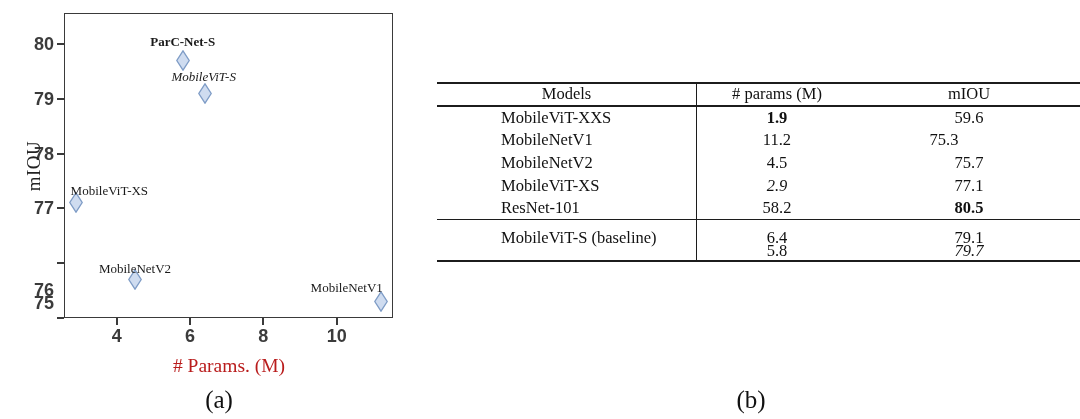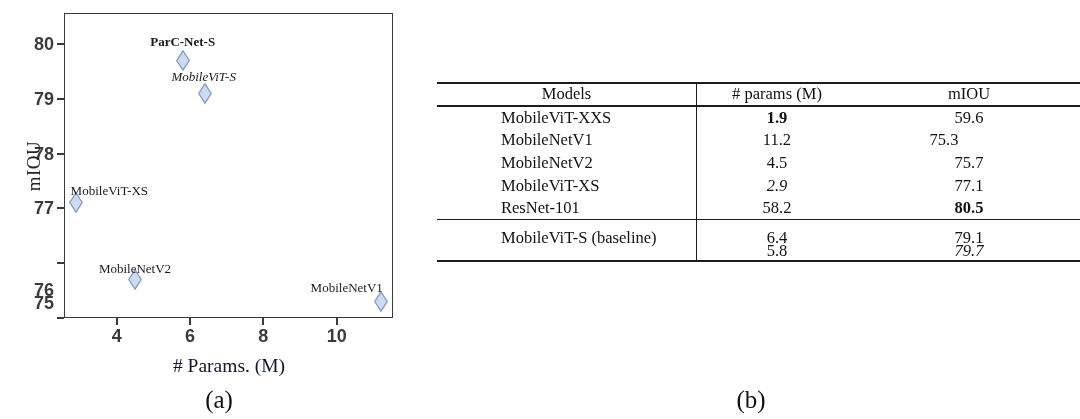--- a/index.html
+++ b/index.html
@@ -16,21 +16,21 @@
   .xtick-label{position:absolute;width:44px;text-align:center;
     font-family:"Liberation Sans", sans-serif;font-size:18px;font-weight:600;color:#3b3b3b;line-height:20px;}
   .ytick-mark{position:absolute;width:7px;height:2px;background:#3a3a3a;}
   .xtick-mark{position:absolute;width:2px;height:7px;background:#3a3a3a;}
   .marker{position:absolute;width:14px;height:21px;}
   .pt-label{position:absolute;font-size:13px;white-space:nowrap;color:#1a1a1a;transform:translate(-50%,-50%);}
   .pt-label.bold{font-weight:bold;}
   .pt-label.italic{font-style:italic;}
   .ylab{position:absolute;left:34px;top:166px;transform:translate(-50%,-50%) rotate(-90deg);
         font-size:19px;color:#222;letter-spacing:.5px;}
-  .xlab{position:absolute;left:229px;top:355px;transform:translateX(-50%);font-size:19.5px;color:#0f172a;}
+  .xlab{position:absolute;left:229px;top:355px;transform:translateX(-50%);font-size:19.5px;color:#b91c1c;}
   .cap{position:absolute;font-size:25px;color:#111;transform:translateX(-50%);}
   .cap-a{left:219px;top:386px;}
   .cap-b{left:751px;top:386px;}
   
   .ptable{position:absolute;left:437px;top:82px;width:643px;height:180px;font-size:16.5px;}
   .rule{position:absolute;left:0;width:643px;height:1.6px;background:#1c1c1c;}
   .vrule{position:absolute;width:1.4px;background:#1c1c1c;}
   .trow{position:absolute;left:0;width:643px;}
   .cell{position:absolute;top:0;height:100%;display:flex;align-items:center;box-sizing:border-box;}
   .cell.c-model{justify-content:flex-start;padding-left:64px;}

